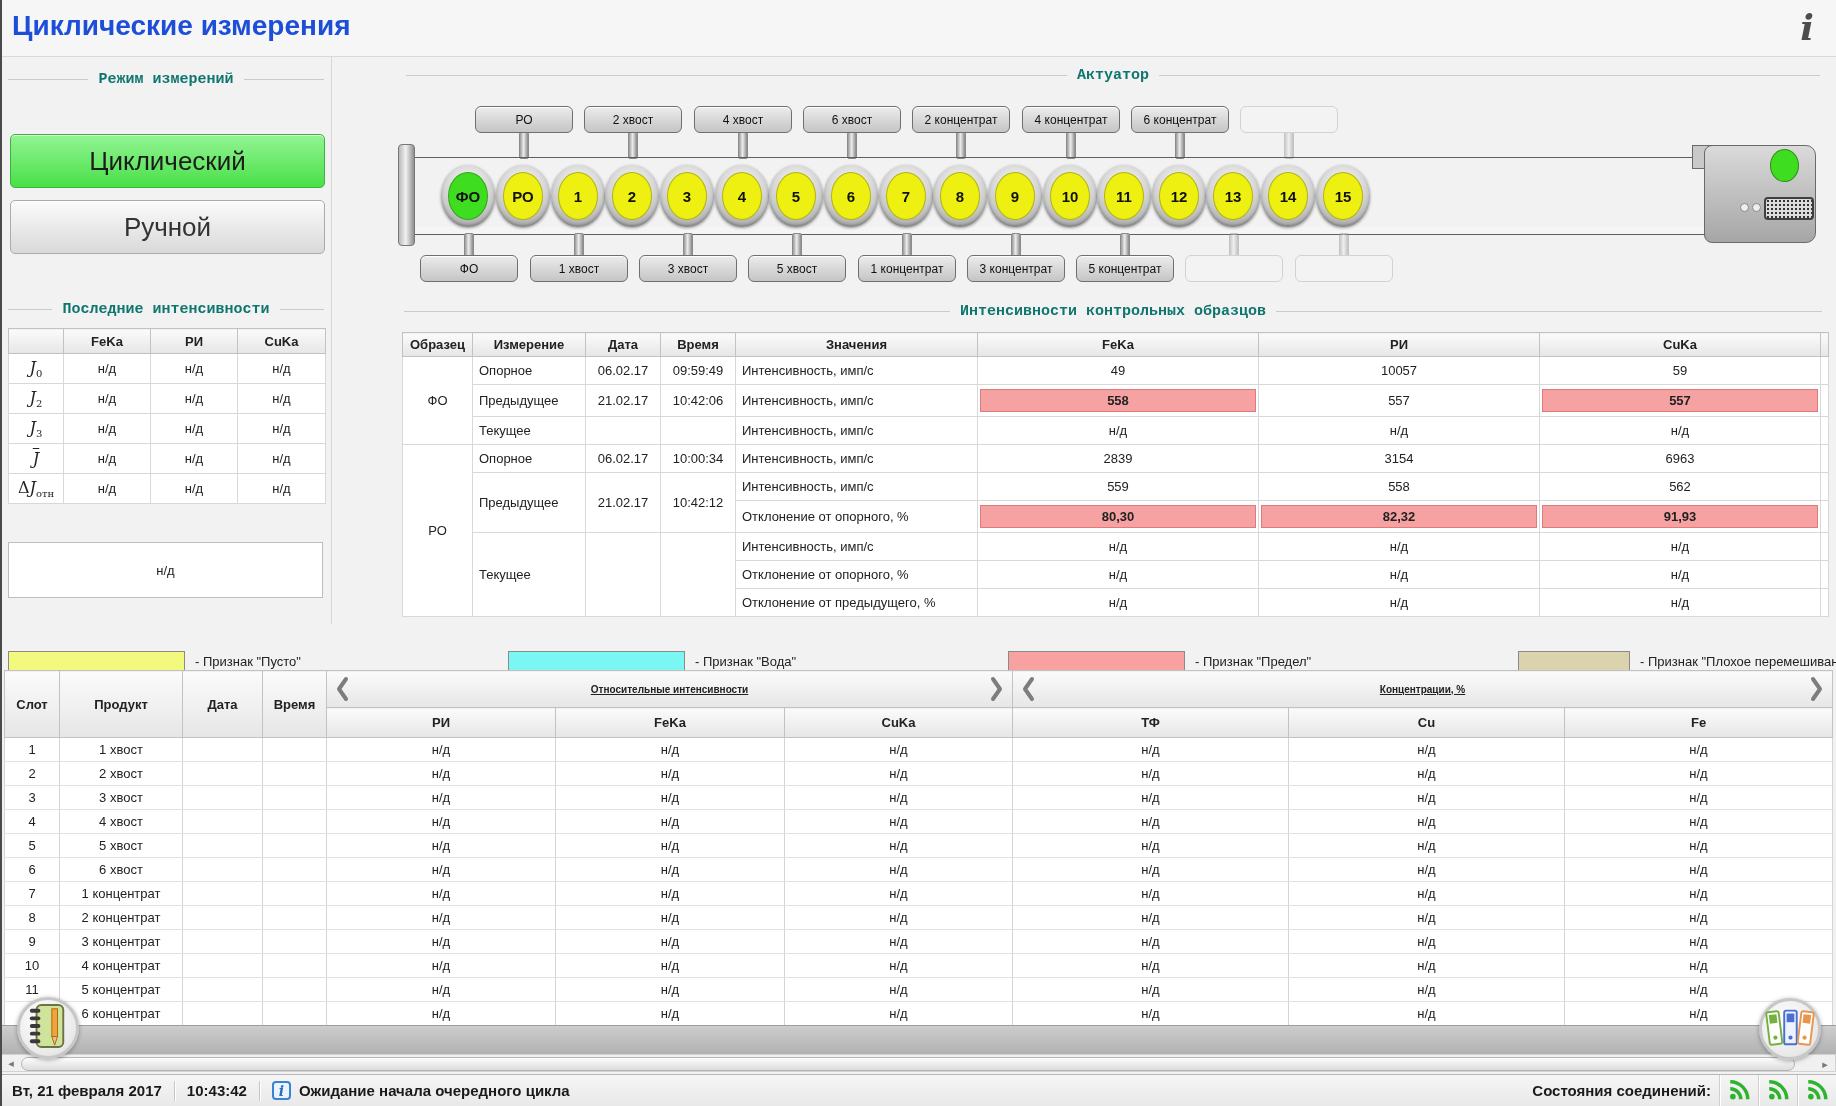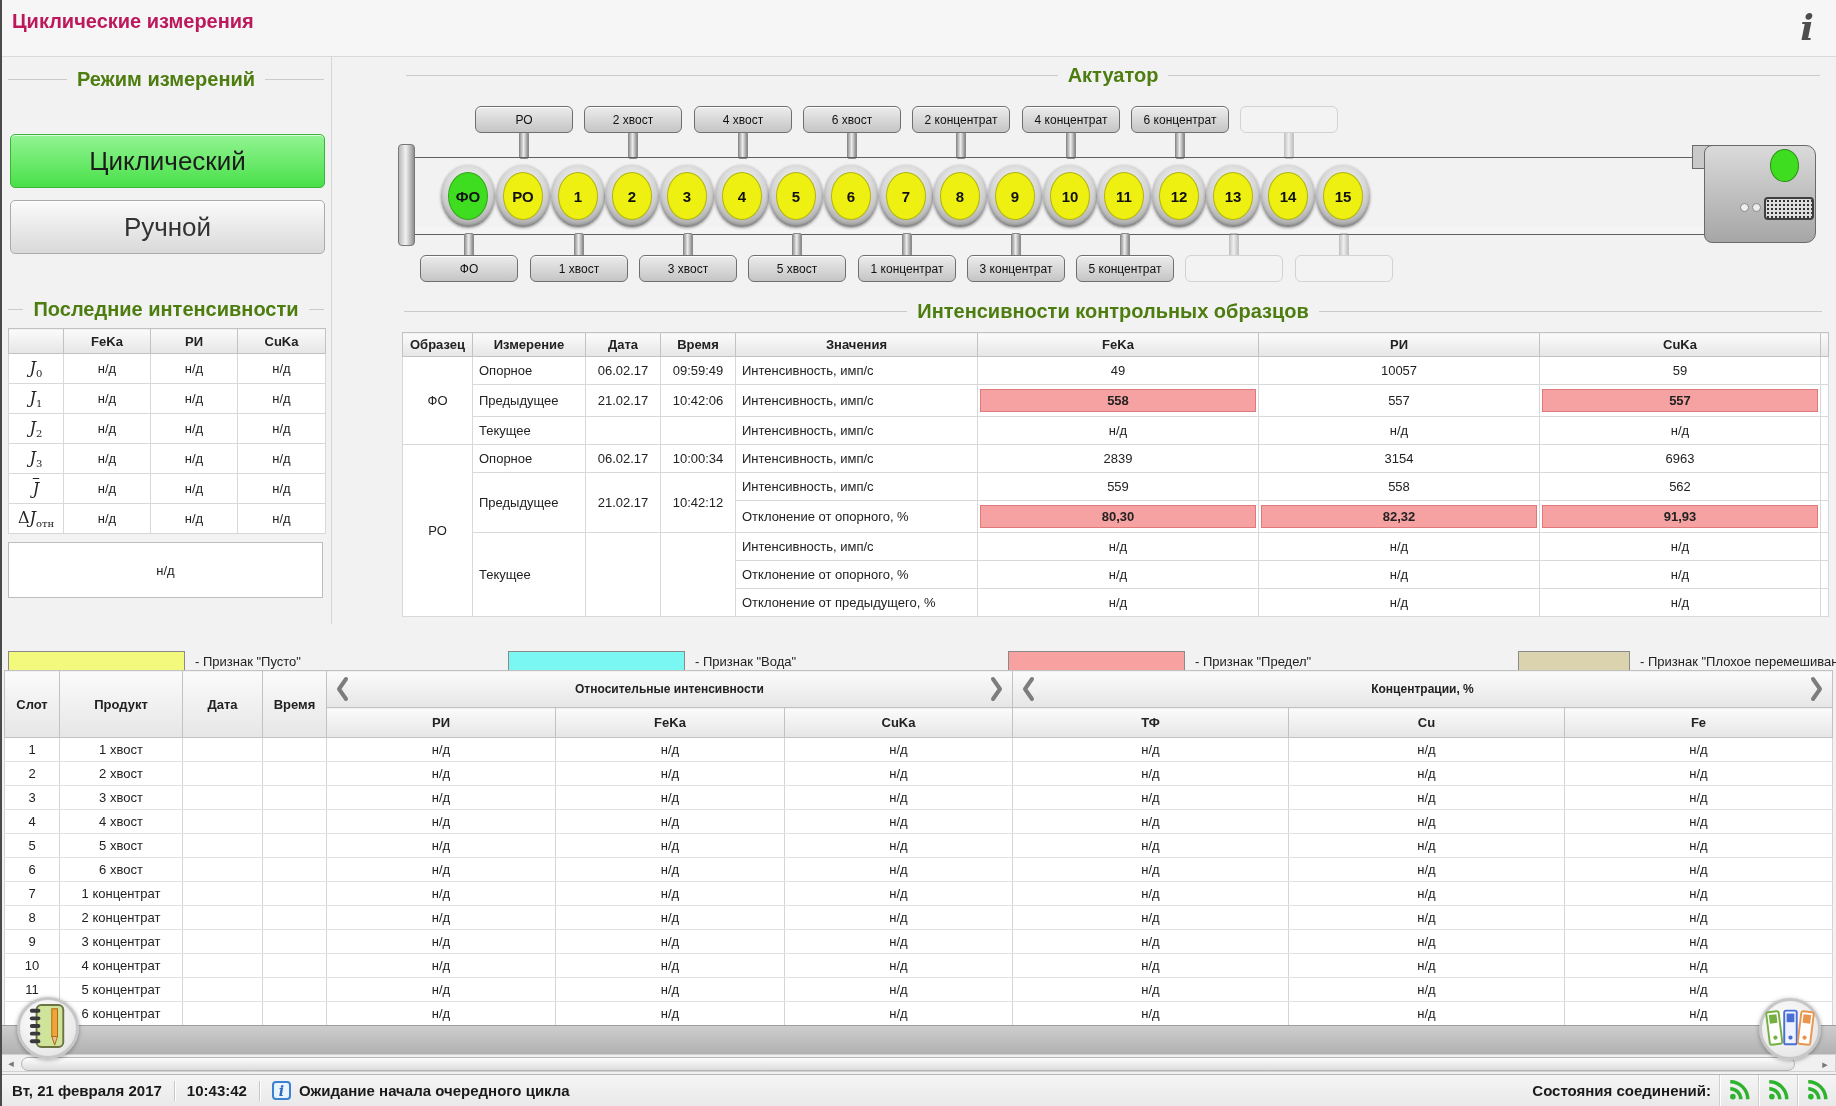--- a/index.html
+++ b/index.html
@@ -4,25 +4,25 @@
 <style>
   html,body{margin:0;padding:0;}
   body{
     position:relative;width:1836px;height:1106px;overflow:hidden;
     background:#f2f2f2;color:#222;
     font-family:"Liberation Sans",sans-serif;
   }
   
   .group-title{position:absolute;display:flex;align-items:center;gap:10px;height:18px;}
   .group-title .line{flex:1;height:1px;background:#cbcbcb;}
-  .group-title .text{font-weight:bold;font-size:20px;color:#4d7c0f;white-space:nowrap;}
+  .group-title .text{font-weight:bold;font-size:15px;color:#0f766e;white-space:nowrap;font-family:Liberation Mono, monospace;}
 
   
   #app-header{position:absolute;left:0;top:0;width:1836px;height:56px;background:#f6f6f6;border-bottom:1px solid #d9d9d9;}
-  #page-title{position:absolute;left:12px;top:10px;font-size:20px;font-weight:bold;color:#be185d;}
+  #page-title{position:absolute;left:12px;top:10px;font-size:28px;font-weight:bold;color:#1d4ed8;}
   #info-icon{position:absolute;right:22px;top:6px;font-family:"DejaVu Serif",serif;font-style:italic;font-weight:bold;font-size:36px;color:#4d4d4d;cursor:pointer;}
   #left-edge{position:absolute;left:0;top:0;width:2px;height:1106px;background:#4a4a4a;z-index:80;}
 
   
   .mode-btn{position:absolute;left:10px;width:313px;height:52px;border-radius:5px;
     display:flex;align-items:center;justify-content:center;font-size:26px;cursor:pointer;}
   #cyclic-btn{top:134px;background:linear-gradient(180deg,#92f492 0%,#49e049 100%);border:1px solid #3cb43c;box-shadow:inset 0 1px 0 rgba(255,255,255,.65);color:#1c1c1c;}
   #manual-btn{top:200px;background:linear-gradient(180deg,#fbfbfb 0%,#d9d9d9 100%);border:1px solid #ababab;box-shadow:inset 0 1px 0 #fff;color:#333;}
 
   
@@ -87,21 +87,21 @@
   #products{position:absolute;left:0;top:625px;width:1836px;height:400px;}
   #products .group-title{left:8px;right:8px;top:2px;}
   .legend-item{position:absolute;top:26px;height:20px;display:flex;align-items:center;gap:10px;}
   .legend-swatch{height:19px;border:1px solid #8a8a8a;}
   .legend-label{font-size:13px;color:#222;white-space:nowrap;}
   #prod-table{position:absolute;left:4px;top:45px;width:1828px;border:1px solid #a8a8a8;}
   #prod-table tr.grp-row th{height:36px;}
   #prod-table tr.sub-row th{height:29px;}
   #prod-table td{height:23px;border-color:#e2e2e2;border-left-color:#d4d4d4;border-right-color:#d4d4d4;}
   .grpflex{display:flex;align-items:center;}
-  .grpflex .glabel{flex:1;text-align:center;font-weight:bold;font-size:12px;}
+  .grpflex .glabel{flex:1;text-align:center;font-weight:bold;font-size:10px;text-decoration:underline;}
   .chev{width:18px;height:30px;display:flex;align-items:center;justify-content:center;cursor:pointer;}
 
   
   #hband{position:absolute;left:0;top:1025px;width:1836px;height:29px;border-top:1px solid #9e9e9e;
     background:linear-gradient(#cdcdcd,#b0b0b0);}
   #hscroll{position:absolute;left:0;top:1054px;width:1836px;height:18px;background:#f0f0f0;border:1px solid #d2d2d2;box-sizing:border-box;}
   .sb-arrow{position:absolute;top:1px;width:16px;height:14px;display:flex;align-items:center;justify-content:center;color:#777;font-size:11px;cursor:pointer;}
   #sb-left{left:2px;}  #sb-right{right:2px;}
   #sb-thumb{position:absolute;left:20px;top:2px;width:1772px;height:12px;border:1px solid #b5b5b5;border-radius:7px;
     background:linear-gradient(#fdfdfd,#dcdcdc);cursor:pointer;}
@@ -158,26 +158,20 @@
     </colgroup>
   <tbody>
       <tr>
     <th></th>
     <th>FeKa</th>
     <th>РИ</th>
     <th>CuKa</th>
   </tr>
   <tr>
         <td class="math"><span>J</span><sub>0</sub></td>
-        <td>н/д</td>
-        <td>н/д</td>
-        <td>н/д</td>
-      </tr>
-  <tr>
-        <td class="math"><span>J</span><sub>1</sub></td>
         <td>н/д</td>
         <td>н/д</td>
         <td>н/д</td>
       </tr>
   <tr>
         <td class="math"><span>J</span><sub>2</sub></td>
         <td>н/д</td>
         <td>н/д</td>
         <td>н/д</td>
       </tr>

